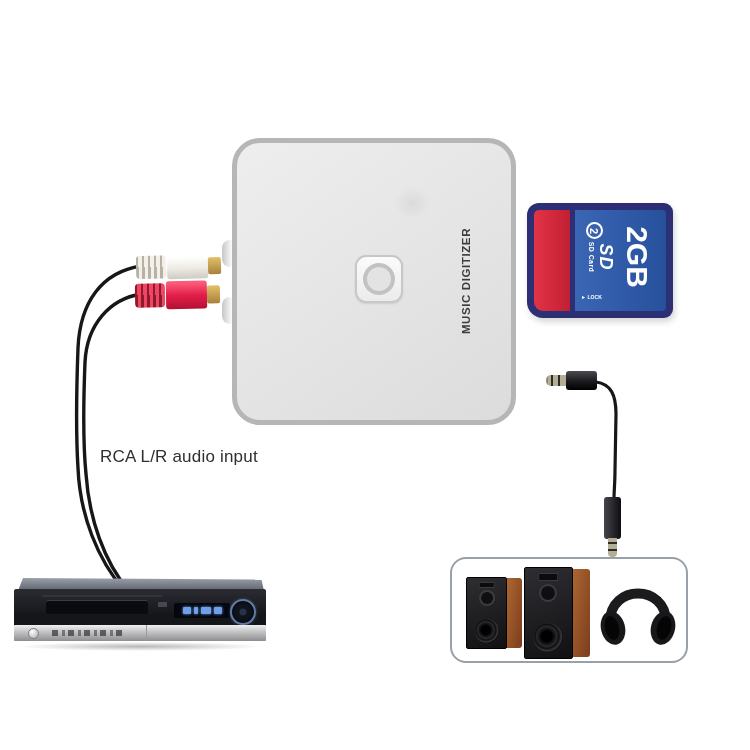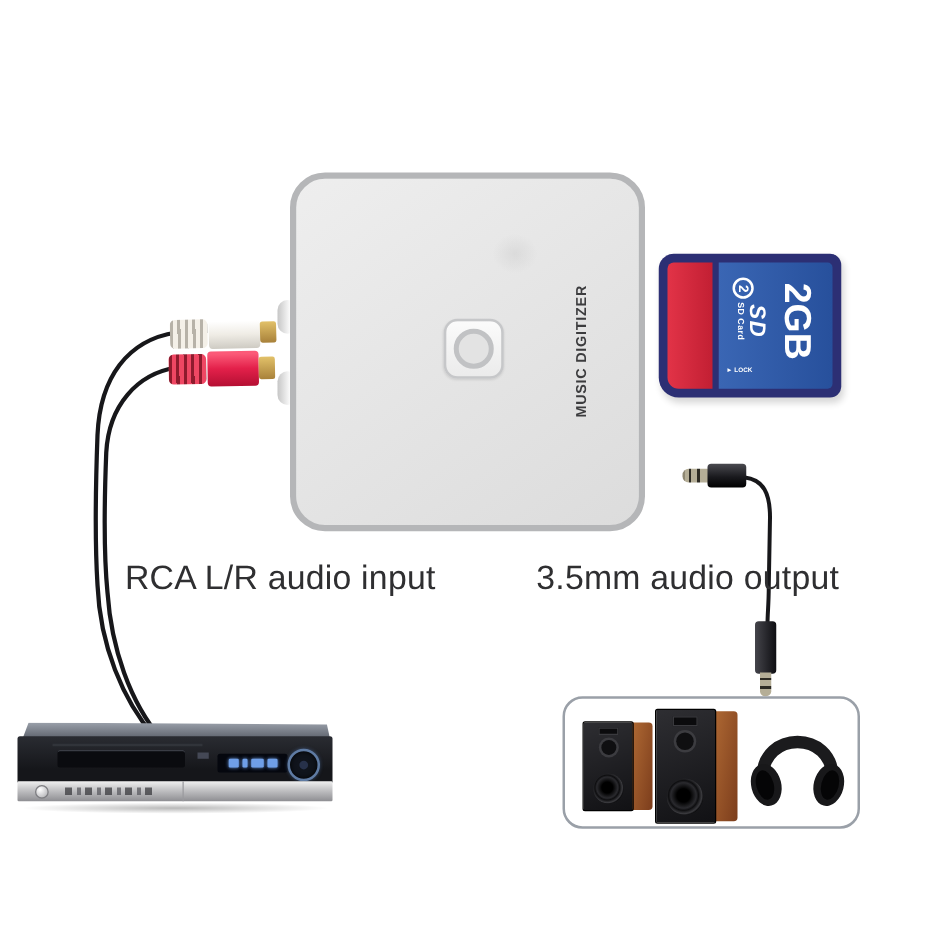--- a/index.html
+++ b/index.html
@@ -29,21 +29,21 @@
   .rca-body{width:41px;height:25px;border-radius:3px;margin-left:1px;}
   .rca-tip{width:13px;height:17px;border-radius:2px;
     background:linear-gradient(180deg,#e2c169,#a8813a);}
   .rca-white .rca-grip{background:repeating-linear-gradient(90deg,#b7b2a8 0 2.5px,#f4f0e8 2.5px 6px);}
   .rca-white .rca-body{background:linear-gradient(180deg,#ffffff 12%,#efece5 55%,#cecbc3);}
   .rca-red .rca-grip{background:repeating-linear-gradient(90deg,#8e1b2d 0 2.5px,#ef4763 2.5px 6px);height:24px;}
   .rca-red .rca-body{background:linear-gradient(180deg,#fb5a78 8%,#e3204a 50%,#b50f33);height:28px;}
   .rca-red .rca-tip{height:18px;}
 
   
-  .callout{font-size:27px;color:#2f2f31;letter-spacing:.2px;white-space:nowrap;}
+  .callout{font-size:17px;color:#2f2f31;letter-spacing:.2px;white-space:nowrap;}
 
   
   .sd{left:527px;top:203px;width:146px;height:115px;background:#2c2f74;
     border-radius:12px 9px 9px 16px;box-shadow:2px 4px 6px rgba(0,0,0,.16);}
   .sd-face{left:7px;top:7px;right:7px;bottom:7px;display:flex;}
   .sd-stripe{width:36px;background:linear-gradient(90deg,#e23347,#c21f33);border-radius:5px 0 0 9px;}
   .sd-gap{width:5px;}
   .sd-blue{flex:1;position:relative;background:linear-gradient(90deg,#3a66b4,#27509c);
     border-radius:0 4px 4px 0;}
   .sd-class{left:11px;top:12px;width:17px;height:17px;border:2px solid #fff;border-radius:50%;
@@ -166,21 +166,20 @@
       </div>
     </div>
   </div>
 
   <div class="abs aux-tip-h"></div>
   <div class="abs aux-body-h"></div>
   <div class="abs aux-body-v"></div>
   <div class="abs aux-tip-v"></div>
 
   <div class="abs callout" style="left:100px;top:447px;">RCA L/R audio input</div>
-  <div class="abs callout" style="left:429px;top:447px;">3.5mm audio output</div>
 
   <div class="abs outbox">
     <div class="speaker" style="left:14px;top:18px;width:56px;height:72px;">
       <div class="spk-side"></div>
       <div class="spk-front">
         <div class="spk-port"></div>
         <div class="spk-tweeter"></div>
         <div class="spk-woofer"></div>
       </div>
     </div>

